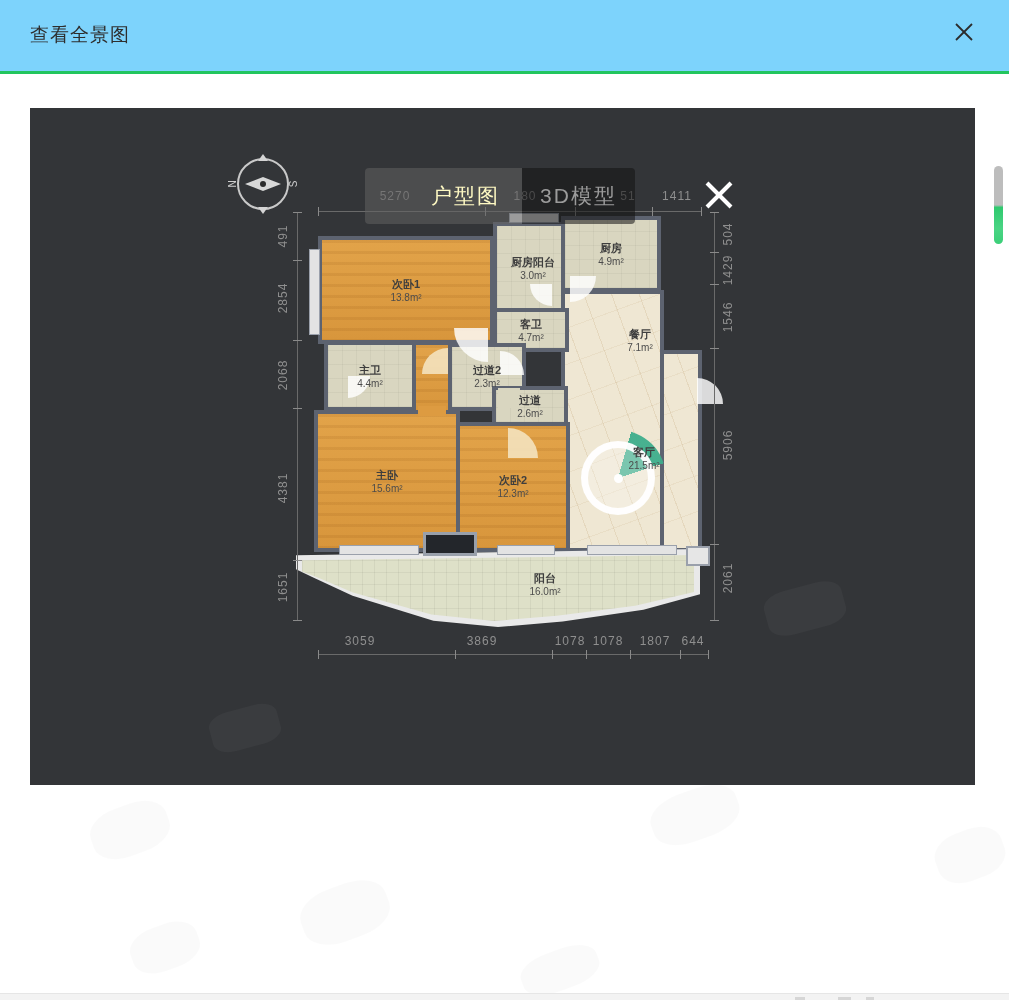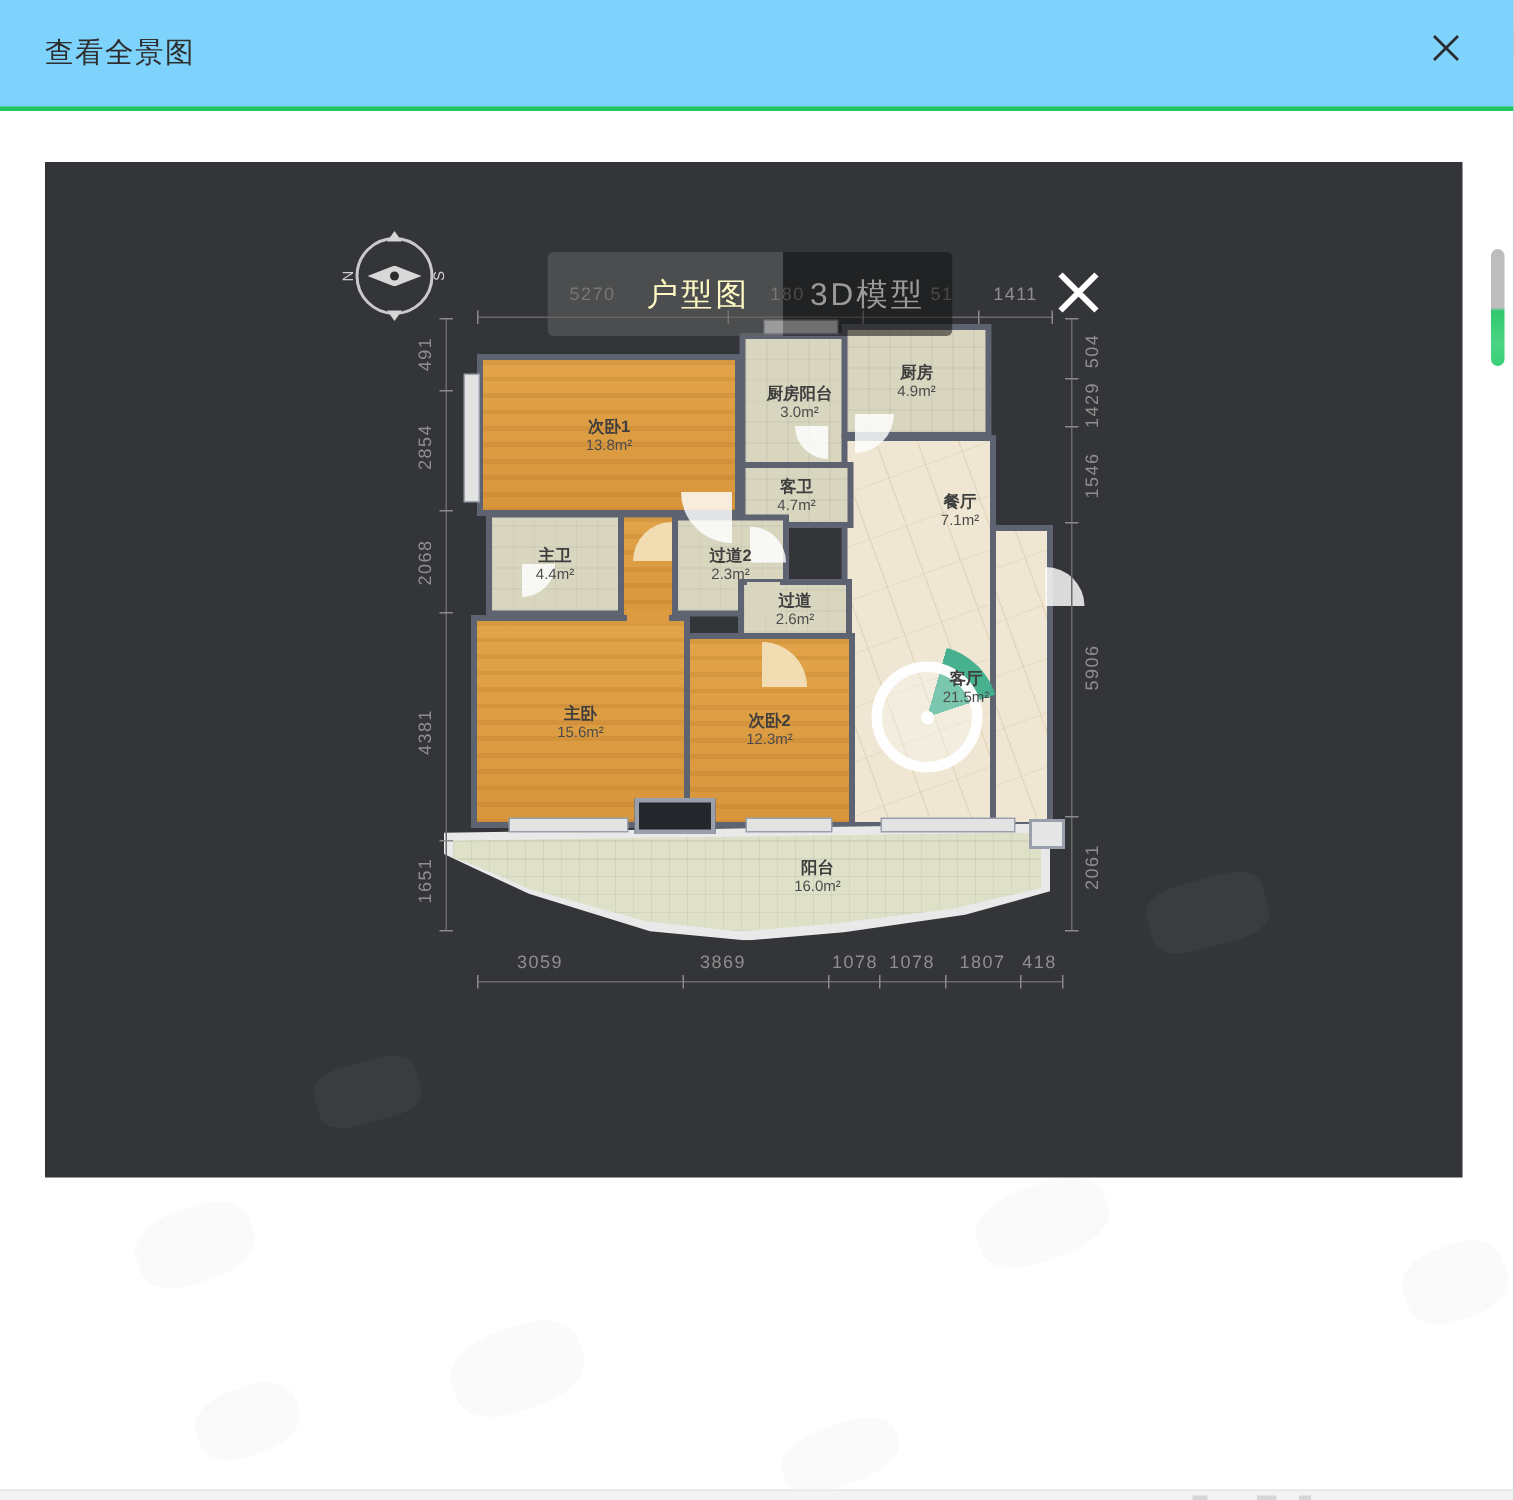--- a/index.html
+++ b/index.html
@@ -260,21 +260,21 @@
   <span class="dim rot" style="left:698px; top:162px;">1429</span>
   <span class="dim rot" style="left:698px; top:209px;">1546</span>
   <span class="dim rot" style="left:698px; top:337px;">5906</span>
   <span class="dim rot" style="left:698px; top:470px;">2061</span>
 
   <span class="dim" style="left:330px; top:533px;">3059</span>
   <span class="dim" style="left:452px; top:533px;">3869</span>
   <span class="dim" style="left:540px; top:533px;">1078</span>
   <span class="dim" style="left:578px; top:533px;">1078</span>
   <span class="dim" style="left:625px; top:533px;">1807</span>
-  <span class="dim" style="left:663px; top:533px;">418</span>
+  <span class="dim" style="left:663px; top:533px;">644</span>
 
   <div class="compass">
     <div class="ring"></div>
       <div class="ptr-n"></div>
       <div class="ptr-s"></div>
     <div class="eye"></div>
       <div class="dot"></div>
     <span class="lbl n">N</span>
     <span class="lbl s">S</span>
   </div>

